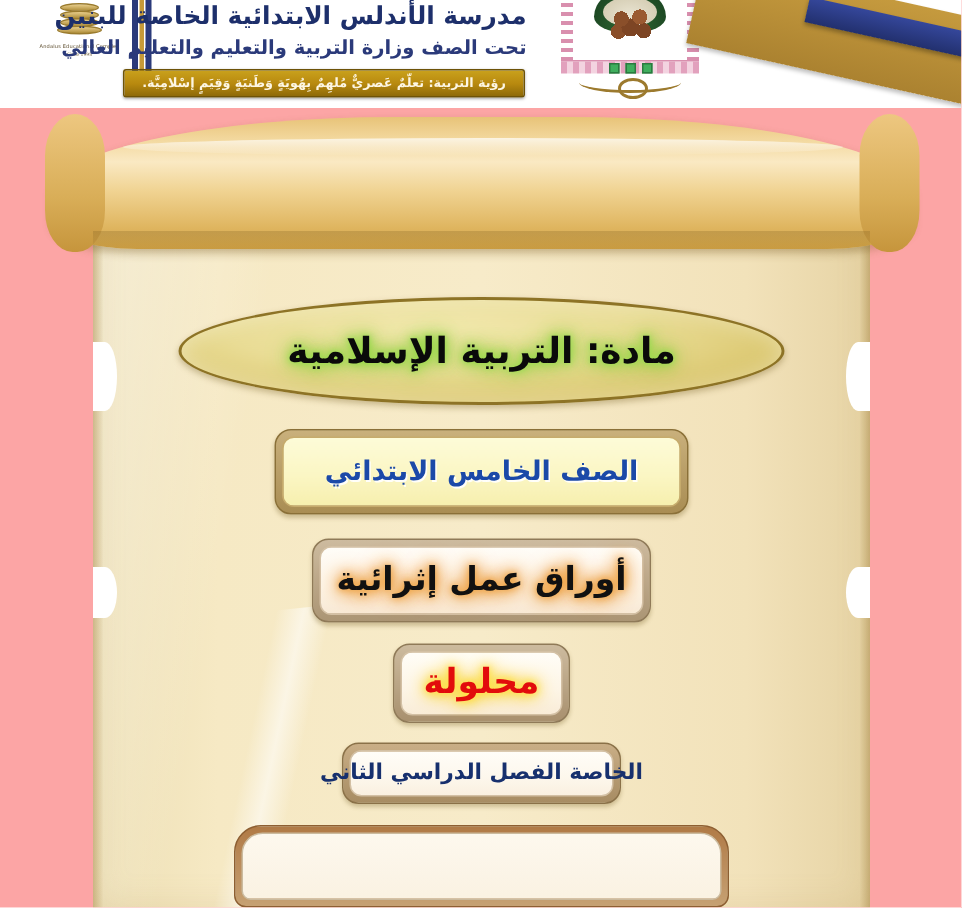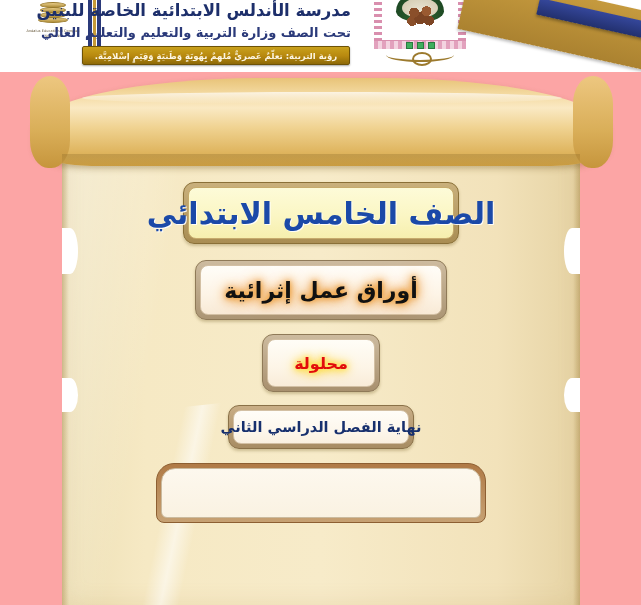--- a/index.html
+++ b/index.html
@@ -384,31 +384,31 @@
     width: 276px;
     height: 62px;
     background: linear-gradient(180deg,#c9b07c,#a98d53);
     border: 1px solid #8a7038;
   }
   .grade-plaque .inner {
     background: linear-gradient(180deg,#fdfbd8 0%, #fbf6c4 55%, #f6efae 100%);
     border: 1px solid #c6ab6c;
   }
   .grade-text {
-    font-size: 30px;
+    font-size: 18px;
     font-weight: 700;
     color: #1b49a8;
     text-shadow: 1px 1px 0 rgba(255,255,255,.9);
     white-space: nowrap;
   }
 
   
   .sheets-plaque {
     margin-top: 16px;
-    width: 252px;
+    width: 226px;
     height: 60px;
     background: linear-gradient(180deg,#cdbb9f,#ab9574);
     border: 1px solid #8f7a58;
   }
   .sheets-plaque .inner {
     background: linear-gradient(180deg,#fffdf8 0%, #fdf4e6 60%, #f8ead6 100%);
     border: 1px solid #d3c0a4;
   }
   .sheets-text {
     font-size: 22px;
@@ -426,21 +426,21 @@
     width: 118px;
     height: 58px;
     background: linear-gradient(180deg,#cdbb9f,#a8906e);
     border: 1px solid #8f7a58;
   }
   .solved-plaque .inner {
     background: linear-gradient(180deg,#fffdf7 0%, #fdf5e7 60%, #f9ecd8 100%);
     border: 1px solid #d3c0a4;
   }
   .solved-text {
-    font-size: 16px;
+    font-size: 23px;
     font-weight: 700;
     color: #e20c0c;
     text-shadow:
       0 0 5px #ffe24d, 0 0 9px #ffd400, 0 0 14px #f5c400;
     white-space: nowrap;
   }
 
   
   .term-plaque {
     margin-top: 13px;
@@ -542,20 +542,23 @@
 
     <div class="streak"></div>
 
     <div class="scroll-roll">
       <span class="roll-hi"></span>
     </div>
     <div class="roll-under"></div>
 
     <div class="content">
 
+      <div class="subject-ellipse">
+        <span class="subject-text">مادة: التربية الإسلامية</span>
+      </div>
 
       <div class="plaque grade-plaque">
         <span class="inner">
           <span class="grade-text">الصف الخامس الابتدائي</span>
         </span>
       </div>
 
       <div class="plaque sheets-plaque">
         <span class="inner">
           <span class="sheets-text">أوراق عمل إثرائية</span>
@@ -563,21 +566,21 @@
       </div>
 
       <div class="plaque solved-plaque">
         <span class="inner">
           <span class="solved-text">محلولة</span>
         </span>
       </div>
 
       <div class="plaque term-plaque">
         <span class="inner">
-          <span class="term-text">نهاية الفصل الدراسي الثاني</span>
+          <span class="term-text">الخاصة الفصل الدراسي الثاني</span>
         </span>
       </div>
 
       <div class="bottom-plaque">
         <span class="inner"></span>
       </div>
 
     </div>
   </div>
 </div>

